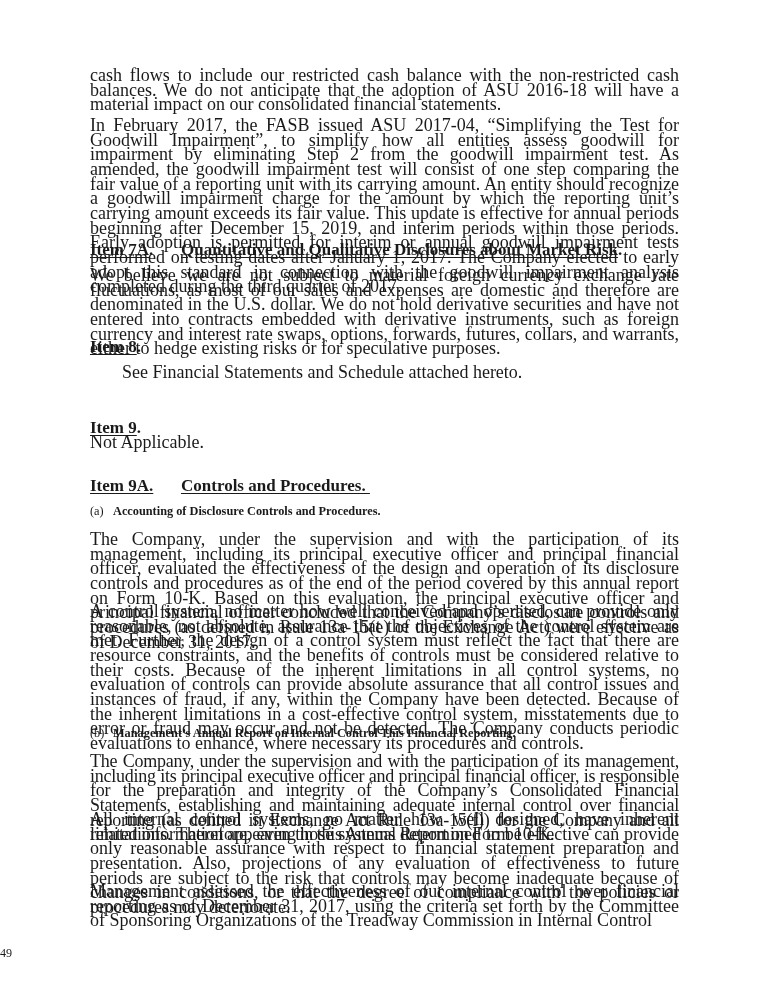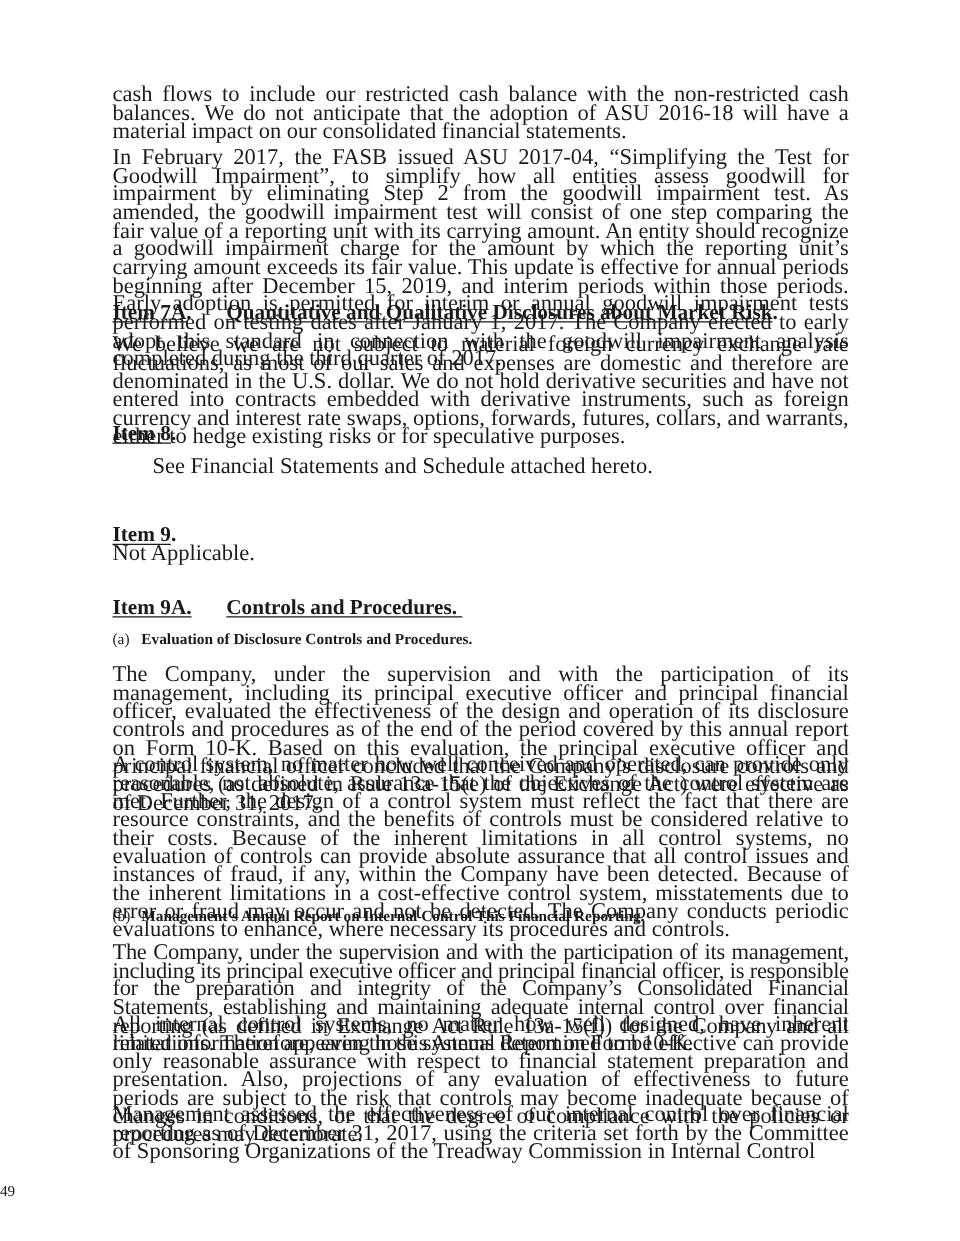--- a/index.html
+++ b/index.html
@@ -55,21 +55,21 @@
     <span class="item-num"><span class="u">Item 9</span>.</span>
   </div>
   <p class="p" style="top:367px;">Not Applicable.</p>
 
   <div class="item-head" style="top:410px;">
     <span class="item-num u">Item 9A.</span>
     <span class="item-title u" style="white-space:pre;">Controls and Procedures. </span>
   </div>
 
   <div class="sub-head" style="top:435px;">
-    <span class="sub-letter">(a)</span><span class="sub-title">Evaluation of Disclosure Controls and Procedures.</span>
+    <span class="sub-letter">(a)</span><span class="sub-title">Accounting of Disclosure Controls and Procedures.</span>
   </div>
 
   <p class="p" style="top:464px;">The Company, under the supervision and with the participation of its management, including its principal executive officer and principal financial officer, evaluated the effectiveness of the design and operation of its disclosure controls and procedures as of the end of the period covered by this annual report on Form 10-K. Based on this evaluation, the principal executive officer and principal financial officer concluded that the Company’s disclosure controls and procedures (as defined in Rule 13a-15(e) of the Exchange Act) were effective as of December 31, 2017.</p>
 
   <p class="p" style="top:536px;">A control system, no matter how well conceived and operated, can provide only reasonable, not absolute, assurance that the objectives of the control system are met. Further, the design of a control system must reflect the fact that there are resource constraints, and the benefits of controls must be considered relative to their costs. Because of the inherent limitations in all control systems, no evaluation of controls can provide absolute assurance that all control issues and instances of fraud, if any, within the Company have been detected. Because of the inherent limitations in a cost-effective control system, misstatements due to error or fraud may occur and not be detected. The Company conducts periodic evaluations to enhance, where necessary its procedures and controls.</p>
 
   <div class="sub-head" style="top:657px;">
     <span class="sub-letter">(b)</span><span class="sub-title">Management’s Annual Report on Internal Control This Financial Reporting.</span>
   </div>
 

